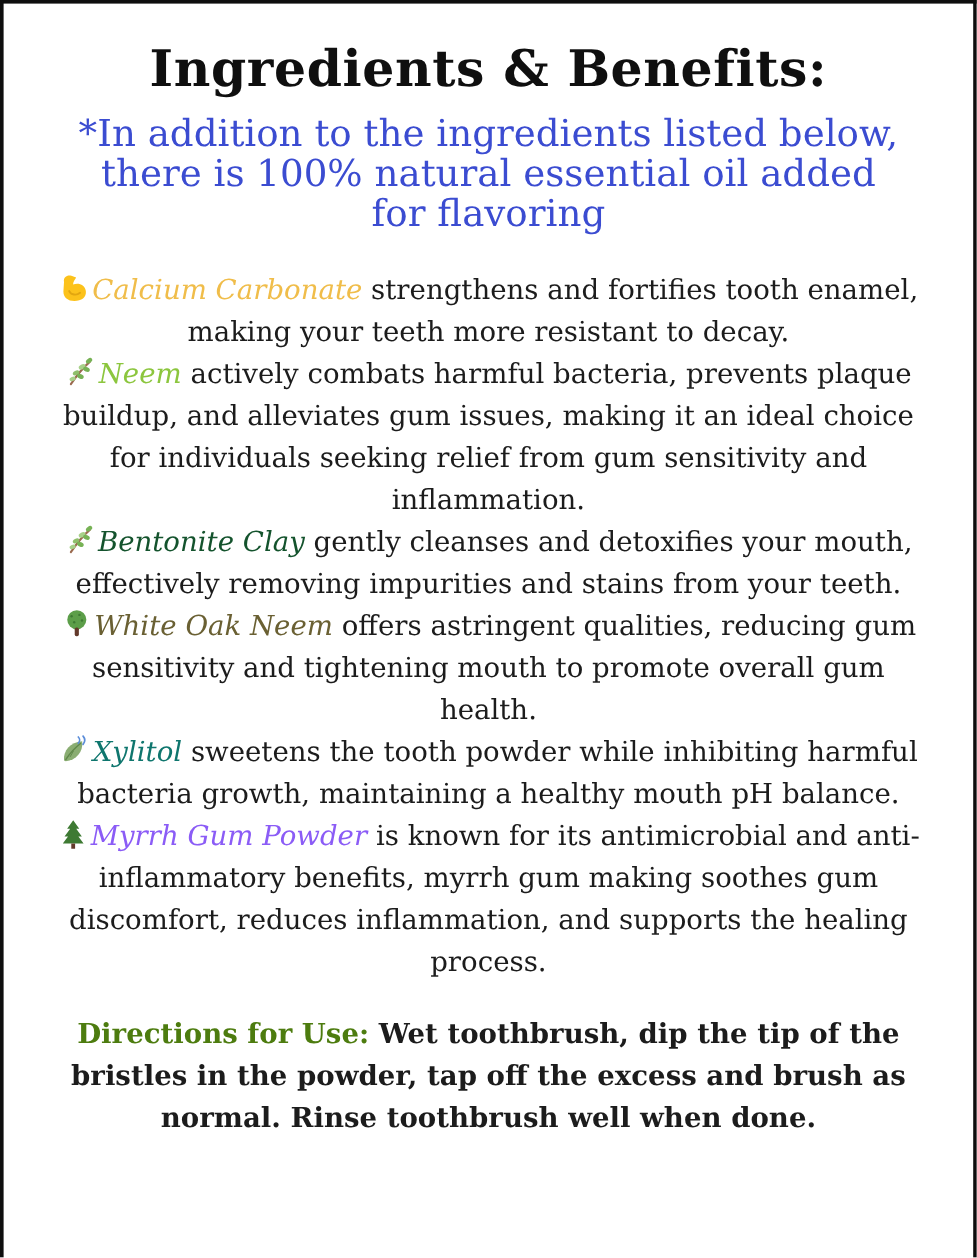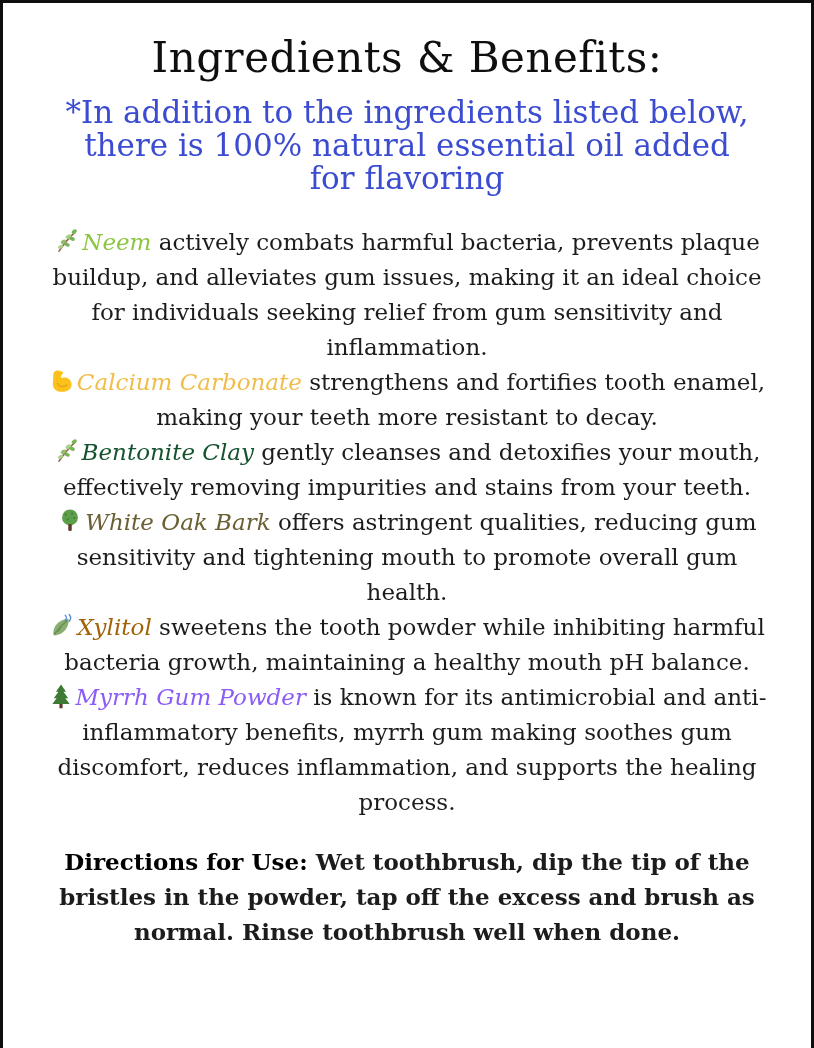--- a/index.html
+++ b/index.html
@@ -18,21 +18,21 @@
     height: 1048px;
     border: 3px solid #0e0e0e;
     border-bottom: none;
     padding: 24px 34px 0 34px;
     font-family: "DejaVu Serif", "Liberation Serif", serif;
     color: #1c1c1c;
     text-align: center;
   }
   .page-title {
     font-size: 42px;
-    font-weight: 400;
+    font-weight: 700;
     margin: 6px 0 14px 0;
     color: #0f0f0f;
     letter-spacing: 0.5px;
   }
   .page-subtitle {
     font-size: 31px;
     line-height: 33px;
     margin: 0 auto 30px auto;
     max-width: 700px;
   }
@@ -76,63 +76,63 @@
 
 <div class="page">
 
   <h1 class="page-title">Ingredients &amp; Benefits:</h1>
 
   <p class="page-subtitle" style="color: rgb(59, 76, 209);">*In addition to the ingredients listed below, there is 100% natural essential oil added for flavoring</p>
 
   <div class="ingredients">
 
     <p class="ingredient"><span class="icon"><svg viewBox="0 0 36 36" xmlns="http://www.w3.org/2000/svg">
+            <path d="M6 11 C5 5 10 2.5 14.5 3.8 L20 5.8 C19 8 16.5 10 16.5 14 C22 11.5 30 13.5 31.2 21.5 C32.2 29 26 33 18 33 C10.5 33 5.3 29 5.3 22 Z" fill="#fcc21b"></path>
+            <path d="M12 21.5 C14 26 20.5 27 24.5 23.5" stroke="#e2a610" stroke-width="2.2" fill="none" stroke-linecap="round"></path>
+          </svg></span><span class="ingredient-name" style="color: rgb(240, 189, 74);">Calcium Carbonate</span> <span>strengthens and fortifies tooth enamel, making your teeth more resistant to decay.</span></p>
+
+    <p class="ingredient"><span class="icon"><svg viewBox="0 0 36 36" xmlns="http://www.w3.org/2000/svg">
             <path d="M7 32 C13 23 20 14 29 6" stroke="#9b6a4f" stroke-width="2.4" fill="none" stroke-linecap="round"></path>
             <ellipse cx="28" cy="5" rx="4" ry="2.6" fill="#77b255" transform="rotate(-35 28 5)"></ellipse>
             <ellipse cx="20" cy="12" rx="4.2" ry="2.8" fill="#a8d18a" transform="rotate(-28 20 12)"></ellipse>
             <ellipse cx="25" cy="15" rx="4" ry="2.6" fill="#77b255" transform="rotate(22 25 15)"></ellipse>
             <ellipse cx="13" cy="19" rx="4" ry="2.6" fill="#8fbf6b" transform="rotate(-28 13 19)"></ellipse>
             <ellipse cx="18" cy="23" rx="4" ry="2.6" fill="#77b255" transform="rotate(24 18 23)"></ellipse>
             <ellipse cx="9" cy="26" rx="3.6" ry="2.4" fill="#a8d18a" transform="rotate(-22 9 26)"></ellipse>
           </svg></span><span class="ingredient-name" style="color: rgb(140, 198, 62);">Neem</span> <span>actively combats harmful bacteria, prevents plaque buildup, and alleviates gum issues, making it an ideal choice for individuals seeking relief from gum sensitivity and inflammation.</span></p>
-
-    <p class="ingredient"><span class="icon"><svg viewBox="0 0 36 36" xmlns="http://www.w3.org/2000/svg">
-            <path d="M6 11 C5 5 10 2.5 14.5 3.8 L20 5.8 C19 8 16.5 10 16.5 14 C22 11.5 30 13.5 31.2 21.5 C32.2 29 26 33 18 33 C10.5 33 5.3 29 5.3 22 Z" fill="#fcc21b"></path>
-            <path d="M12 21.5 C14 26 20.5 27 24.5 23.5" stroke="#e2a610" stroke-width="2.2" fill="none" stroke-linecap="round"></path>
-          </svg></span><span class="ingredient-name" style="color: rgb(240, 189, 74);">Calcium Carbonate</span> <span>strengthens and fortifies tooth enamel, making your teeth more resistant to decay.</span></p>
 
     <p class="ingredient"><span class="icon"><svg viewBox="0 0 36 36" xmlns="http://www.w3.org/2000/svg">
             <path d="M7 32 C13 23 20 14 29 6" stroke="#9b6a4f" stroke-width="2.4" fill="none" stroke-linecap="round"></path>
             <ellipse cx="28" cy="5" rx="4" ry="2.6" fill="#77b255" transform="rotate(-35 28 5)"></ellipse>
             <ellipse cx="20" cy="12" rx="4.2" ry="2.8" fill="#a8d18a" transform="rotate(-28 20 12)"></ellipse>
             <ellipse cx="25" cy="15" rx="4" ry="2.6" fill="#77b255" transform="rotate(22 25 15)"></ellipse>
             <ellipse cx="13" cy="19" rx="4" ry="2.6" fill="#8fbf6b" transform="rotate(-28 13 19)"></ellipse>
             <ellipse cx="18" cy="23" rx="4" ry="2.6" fill="#77b255" transform="rotate(24 18 23)"></ellipse>
             <ellipse cx="9" cy="26" rx="3.6" ry="2.4" fill="#a8d18a" transform="rotate(-22 9 26)"></ellipse>
           </svg></span><span class="ingredient-name" style="color: #14532d;">Bentonite Clay</span> <span>gently cleanses and detoxifies your mouth, effectively removing impurities and stains from your teeth.</span></p>
 
     <p class="ingredient"><span class="icon"><svg viewBox="0 0 36 36" xmlns="http://www.w3.org/2000/svg">
             <circle cx="18" cy="13" r="11" fill="#5c9e49"></circle>
             <circle cx="12" cy="9" r="1.4" fill="#3e7a33"></circle>
             <circle cx="21" cy="7.5" r="1.4" fill="#3e7a33"></circle>
             <circle cx="24" cy="14" r="1.4" fill="#3e7a33"></circle>
             <circle cx="15" cy="16" r="1.4" fill="#3e7a33"></circle>
             <rect x="15.6" y="22" width="4.8" height="10" rx="2" fill="#63392b"></rect>
-          </svg></span><span class="ingredient-name" style="color: rgb(106, 96, 51);">White Oak Bark</span> <span>offers astringent qualities, reducing gum sensitivity and tightening mouth to promote overall gum health.</span></p>
+          </svg></span><span class="ingredient-name" style="color: rgb(106, 96, 51);">White Oak Neem</span> <span>offers astringent qualities, reducing gum sensitivity and tightening mouth to promote overall gum health.</span></p>
 
     <p class="ingredient"><span class="icon"><svg viewBox="0 0 36 36" xmlns="http://www.w3.org/2000/svg">
             <path d="M6 30 C5 19 13 9 27 8 C28.5 20 20 30 8 31 Z" fill="#8aad72"></path>
             <path d="M8 29 C12 23 18.5 15.5 25 10.5" stroke="#5f8749" stroke-width="1.6" fill="none" stroke-linecap="round"></path>
             <path d="M13 26 L17 19" stroke="#5f8749" stroke-width="1.1" fill="none"></path>
             <path d="M22.5 3 C24.5 5 24.5 8.2 22.5 10.2" stroke="#5b8dd9" stroke-width="2" fill="none" stroke-linecap="round"></path>
             <path d="M28 2 C30.4 4.8 30.4 8.6 28 11.5" stroke="#5b8dd9" stroke-width="2" fill="none" stroke-linecap="round"></path>
-          </svg></span><span class="ingredient-name" style="color: #a16207;">Xylitol</span> <span>sweetens the tooth powder while inhibiting harmful bacteria growth, maintaining a healthy mouth pH balance.</span></p>
+          </svg></span><span class="ingredient-name" style="color: #0f766e;">Xylitol</span> <span>sweetens the tooth powder while inhibiting harmful bacteria growth, maintaining a healthy mouth pH balance.</span></p>
 
     <p class="ingredient"><span class="icon"><svg viewBox="0 0 36 36" xmlns="http://www.w3.org/2000/svg">
             <path d="M18 2 L25 12 L21.5 12 L28 21 L24 21 L30 29 L6 29 L12 21 L8 21 L14.5 12 L11 12 Z" fill="#3e7a33"></path>
             <rect x="15.8" y="29" width="4.4" height="6" fill="#63392b"></rect>
           </svg></span><span class="ingredient-name" style="color: #8b5cf6;">Myrrh Gum Powder</span> <span>is known for its antimicrobial and anti-inflammatory benefits, myrrh gum making soothes gum discomfort, reduces inflammation, and supports the healing process.</span></p>
 
   </div>
 
-  <p class="directions"><span class="directions-label" style="color: #000000;">Directions for Use:</span> <span>Wet toothbrush, dip the tip of the bristles in the powder, tap off the excess and brush as normal. Rinse toothbrush well when done.</span></p>
+  <p class="directions"><span class="directions-label" style="color: #4d7c0f;">Directions for Use:</span> <span>Wet toothbrush, dip the tip of the bristles in the powder, tap off the excess and brush as normal. Rinse toothbrush well when done.</span></p>
 
 </div>
 
 </body></html>

